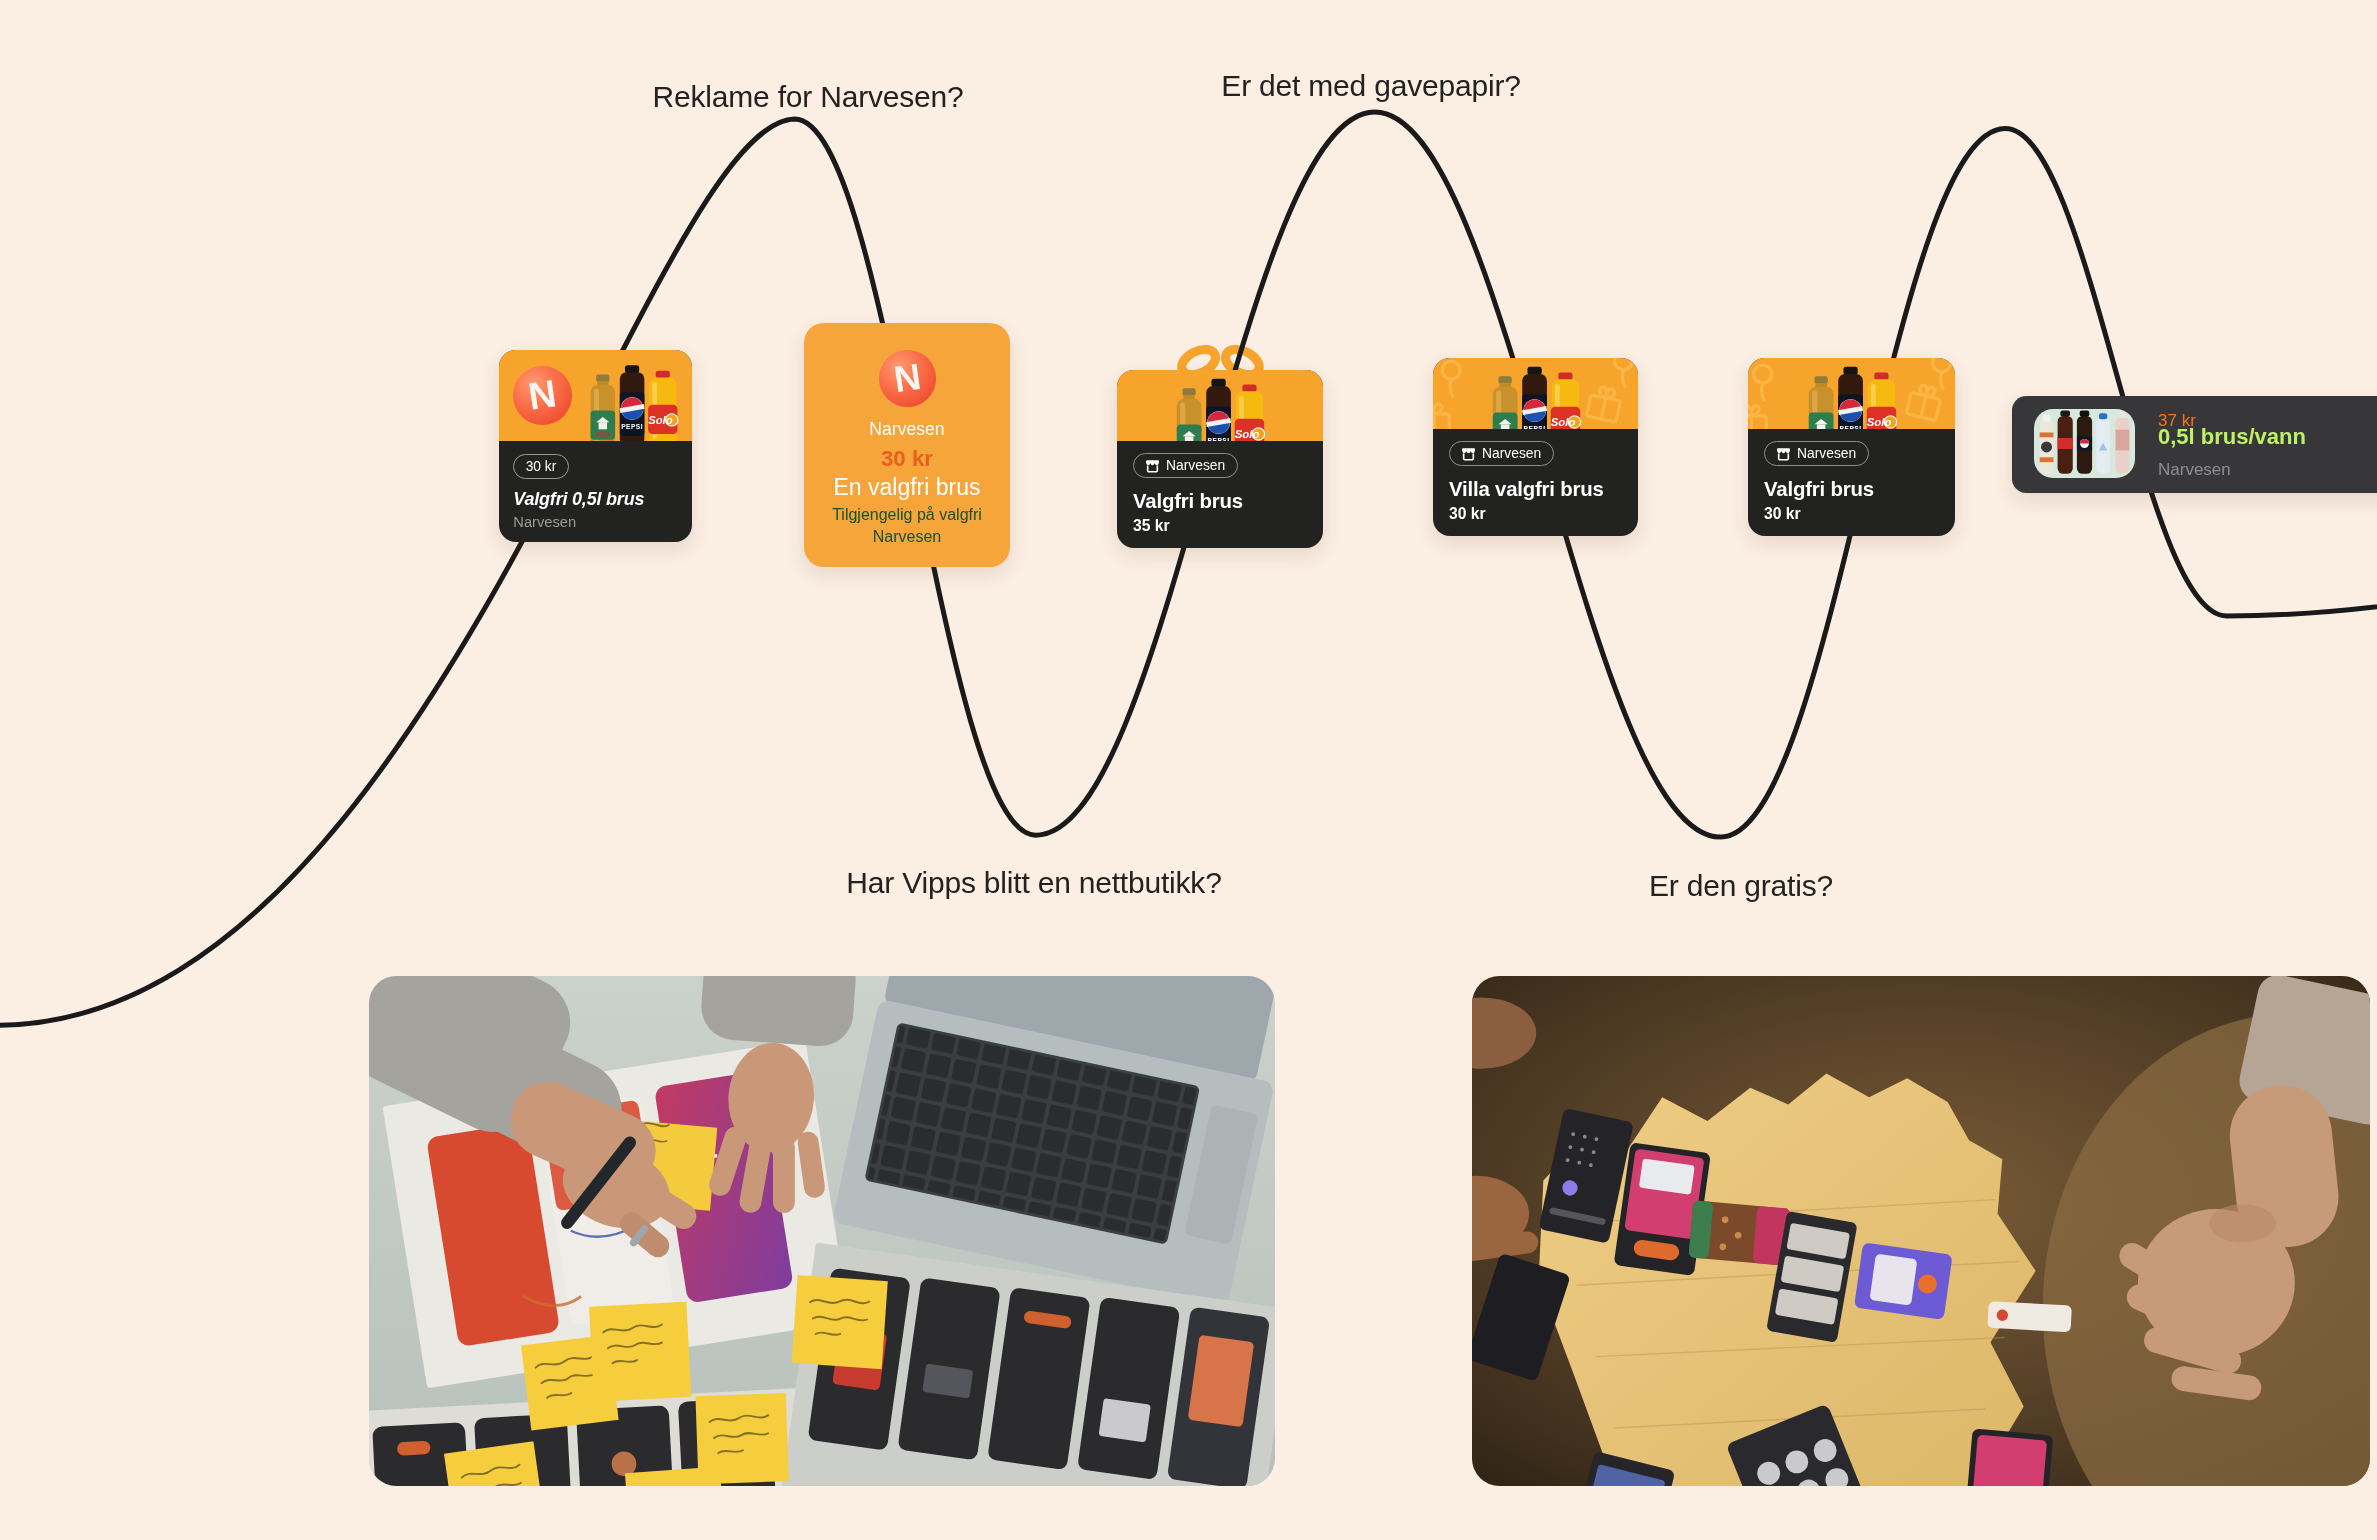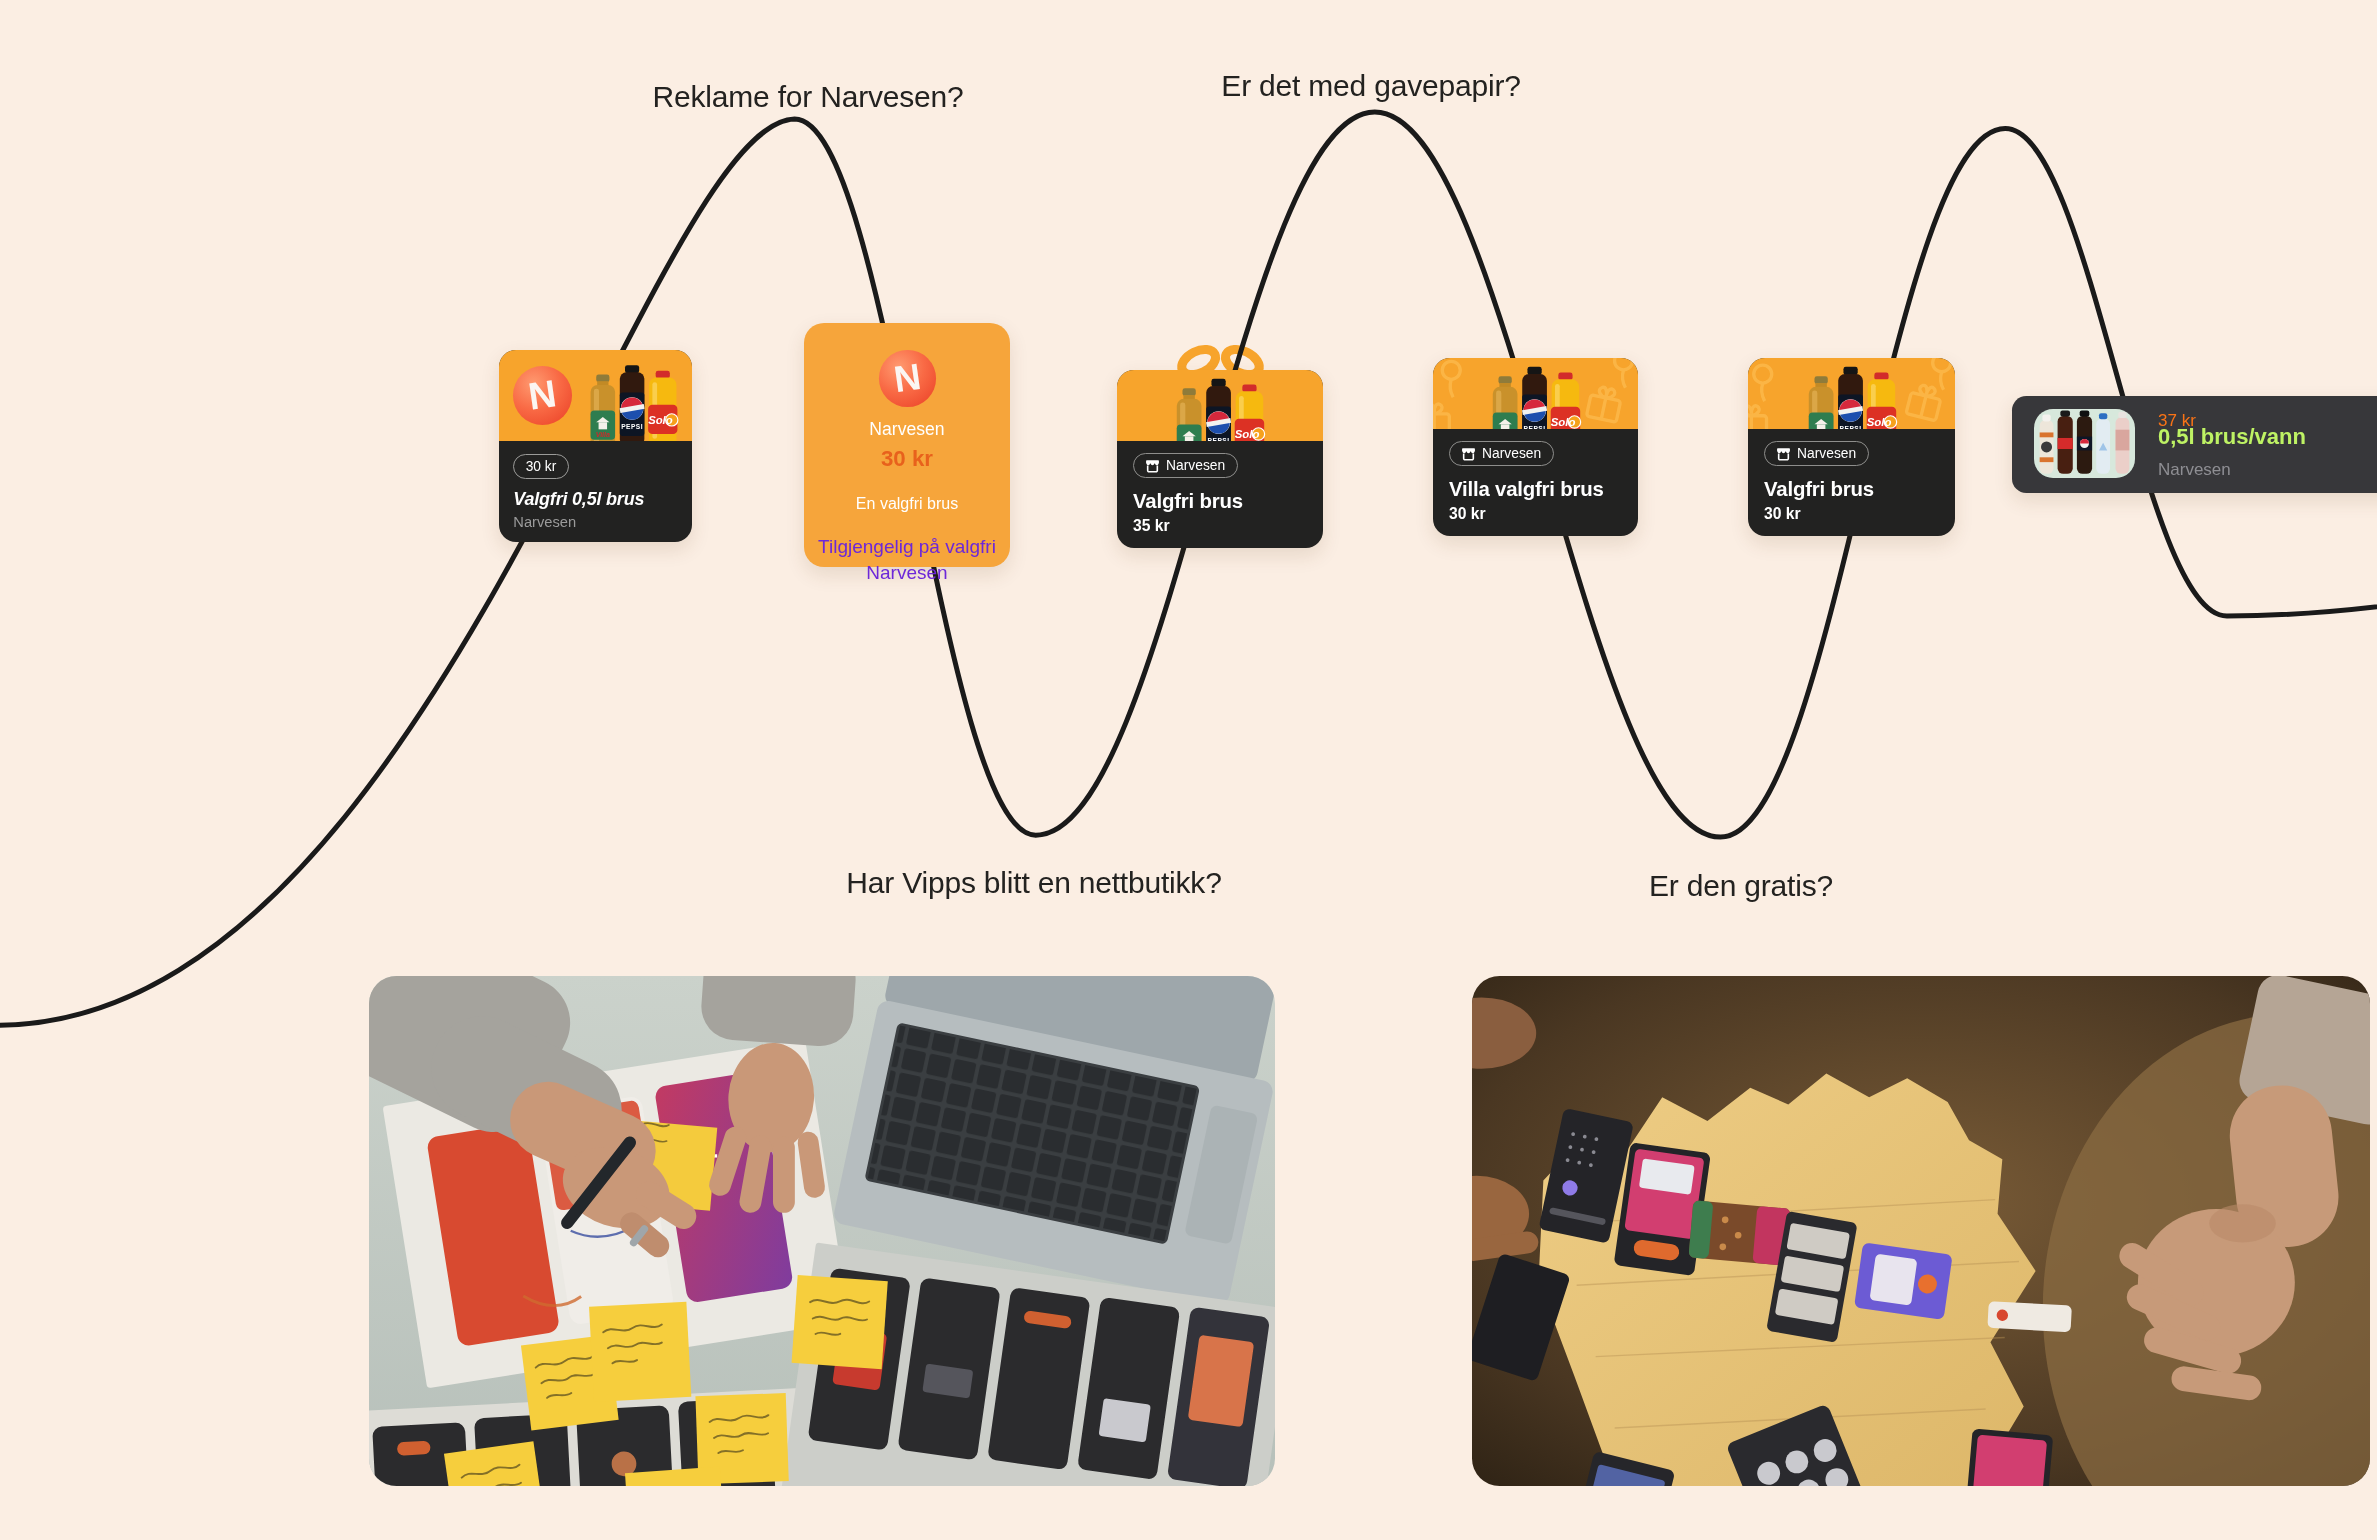--- a/index.html
+++ b/index.html
@@ -25,22 +25,22 @@
   
   #card1 .hd{height:91px;}
   #card1 .logo{position:absolute;left:13.3px;top:15px;width:61px;height:61px;}
   #card1 .trio1{position:absolute;right:7.6px;top:12.4px;width:101px;height:95px;}
   
   .card-orange{position:absolute;border-radius:20px;background:#F6A53B;text-align:center;
                box-shadow:0 7.6px 19px rgba(90,55,15,.12);}
   .card-orange .logo2{width:59px;height:59px;margin:26px auto 0 auto;}
   .o-brand{color:#FFFFFF;font-size:17.6px;margin-top:10.5px;}
   .o-price{color:#E8611C;font-size:22.3px;font-weight:bold;margin-top:6.7px;}
-  .o-title{color:#FFFFFF;font-size:16px;margin-top:23px;}
-  .o-sub{color:#6d28d9;font-size:19px;line-height:1.35;margin-top:21px;}
+  .o-title{color:#FFFFFF;font-size:23px;margin-top:2px;}
+  .o-sub{color:#14532d;font-size:16px;line-height:1.35;margin-top:3px;}
   
   #listitem{position:absolute;background:#37373A;border-radius:14.3px;
             box-shadow:0 7.6px 19px rgba(90,55,15,.12);}
   #listitem .thumb{position:absolute;left:22px;top:13.3px;width:101px;height:69px;border-radius:19px;
                    background:#D7E8DC;overflow:hidden;}
   #listitem .thumb svg{width:100%;height:100%;}
   .li-price{position:absolute;left:146px;top:15px;font-size:17px;color:#f97316;}
   .li-title{position:absolute;left:146px;top:28px;font-size:22px;font-weight:bold;color:#bef264;}
   .li-merch{position:absolute;left:146px;top:64px;font-size:17px;color:#8E8E93;}
   

